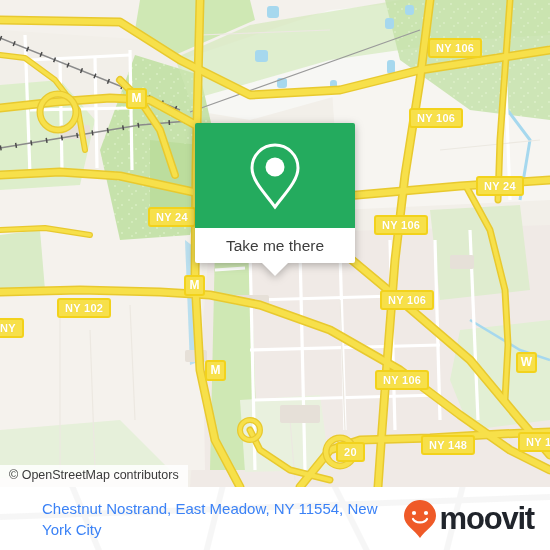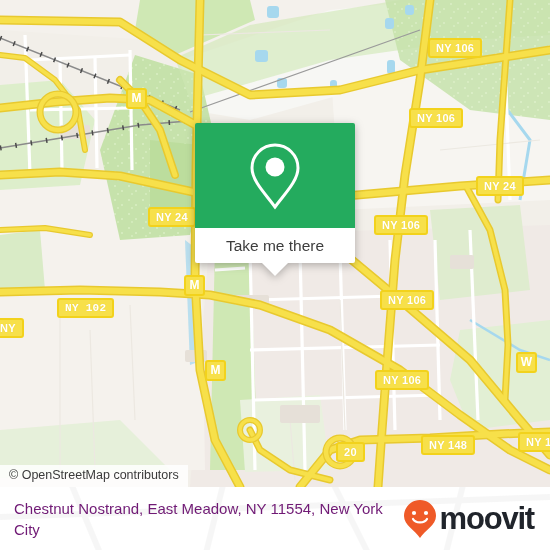--- a/index.html
+++ b/index.html
@@ -136,22 +136,23 @@
   #footer-watermark {
     position: absolute;
     left: 0; top: -30px;
     opacity: 0.07;
     pointer-events: none;
   }
   #footer-title {
     position: relative;
     font-size: 15px;
     line-height: 21px;
-    color: #701a75;
+    color: #3b82f6;
     max-width: 395px;
+    margin-left: 28px;
   }
   #brand {
     position: relative;
     display: flex;
     align-items: center;
     gap: 3px;
     margin-right: 2px;
   }
   #brand-wordmark {
     font-size: 31px;
@@ -302,21 +303,21 @@
         <circle cx="250" cy="430" r="10" stroke-width="3.5"></circle>
       </g>
     </svg>
 
     <div class="shield" style="left:428px; top:38px;">NY 106</div>
     <div class="shield" style="left:409px; top:108px;">NY 106</div>
     <div class="shield" style="left:476px; top:176px;">NY 24</div>
     <div class="shield" style="left:148px; top:207px;">NY 24</div>
     <div class="shield" style="left:374px; top:215px;">NY 106</div>
     <div class="shield" style="left:380px; top:290px;">NY 106</div>
-    <div class="shield" style="left:57px;  top:298px;font-family:Liberation Mono, monospace;">NY 102</div>
+    <div class="shield" style="left:57px;  top:298px;">NY 102</div>
     <div class="shield" style="left:375px; top:370px;">NY 106</div>
     <div class="shield" style="left:421px; top:435px;">NY 148</div>
     <div class="shield" style="left:336px; top:442px;">20</div>
     <div class="shield" style="left:518px; top:432px;">NY 10</div>
     <div class="shield" style="left:-8px;  top:318px;">NY</div>
 
     <div class="sqmark" style="left:126px; top:88px;">M</div>
     <div class="sqmark" style="left:184px; top:275px;">M</div>
     <div class="sqmark" style="left:205px; top:360px;">M</div>
     <div class="sqmark" style="left:516px; top:352px;">W</div>

